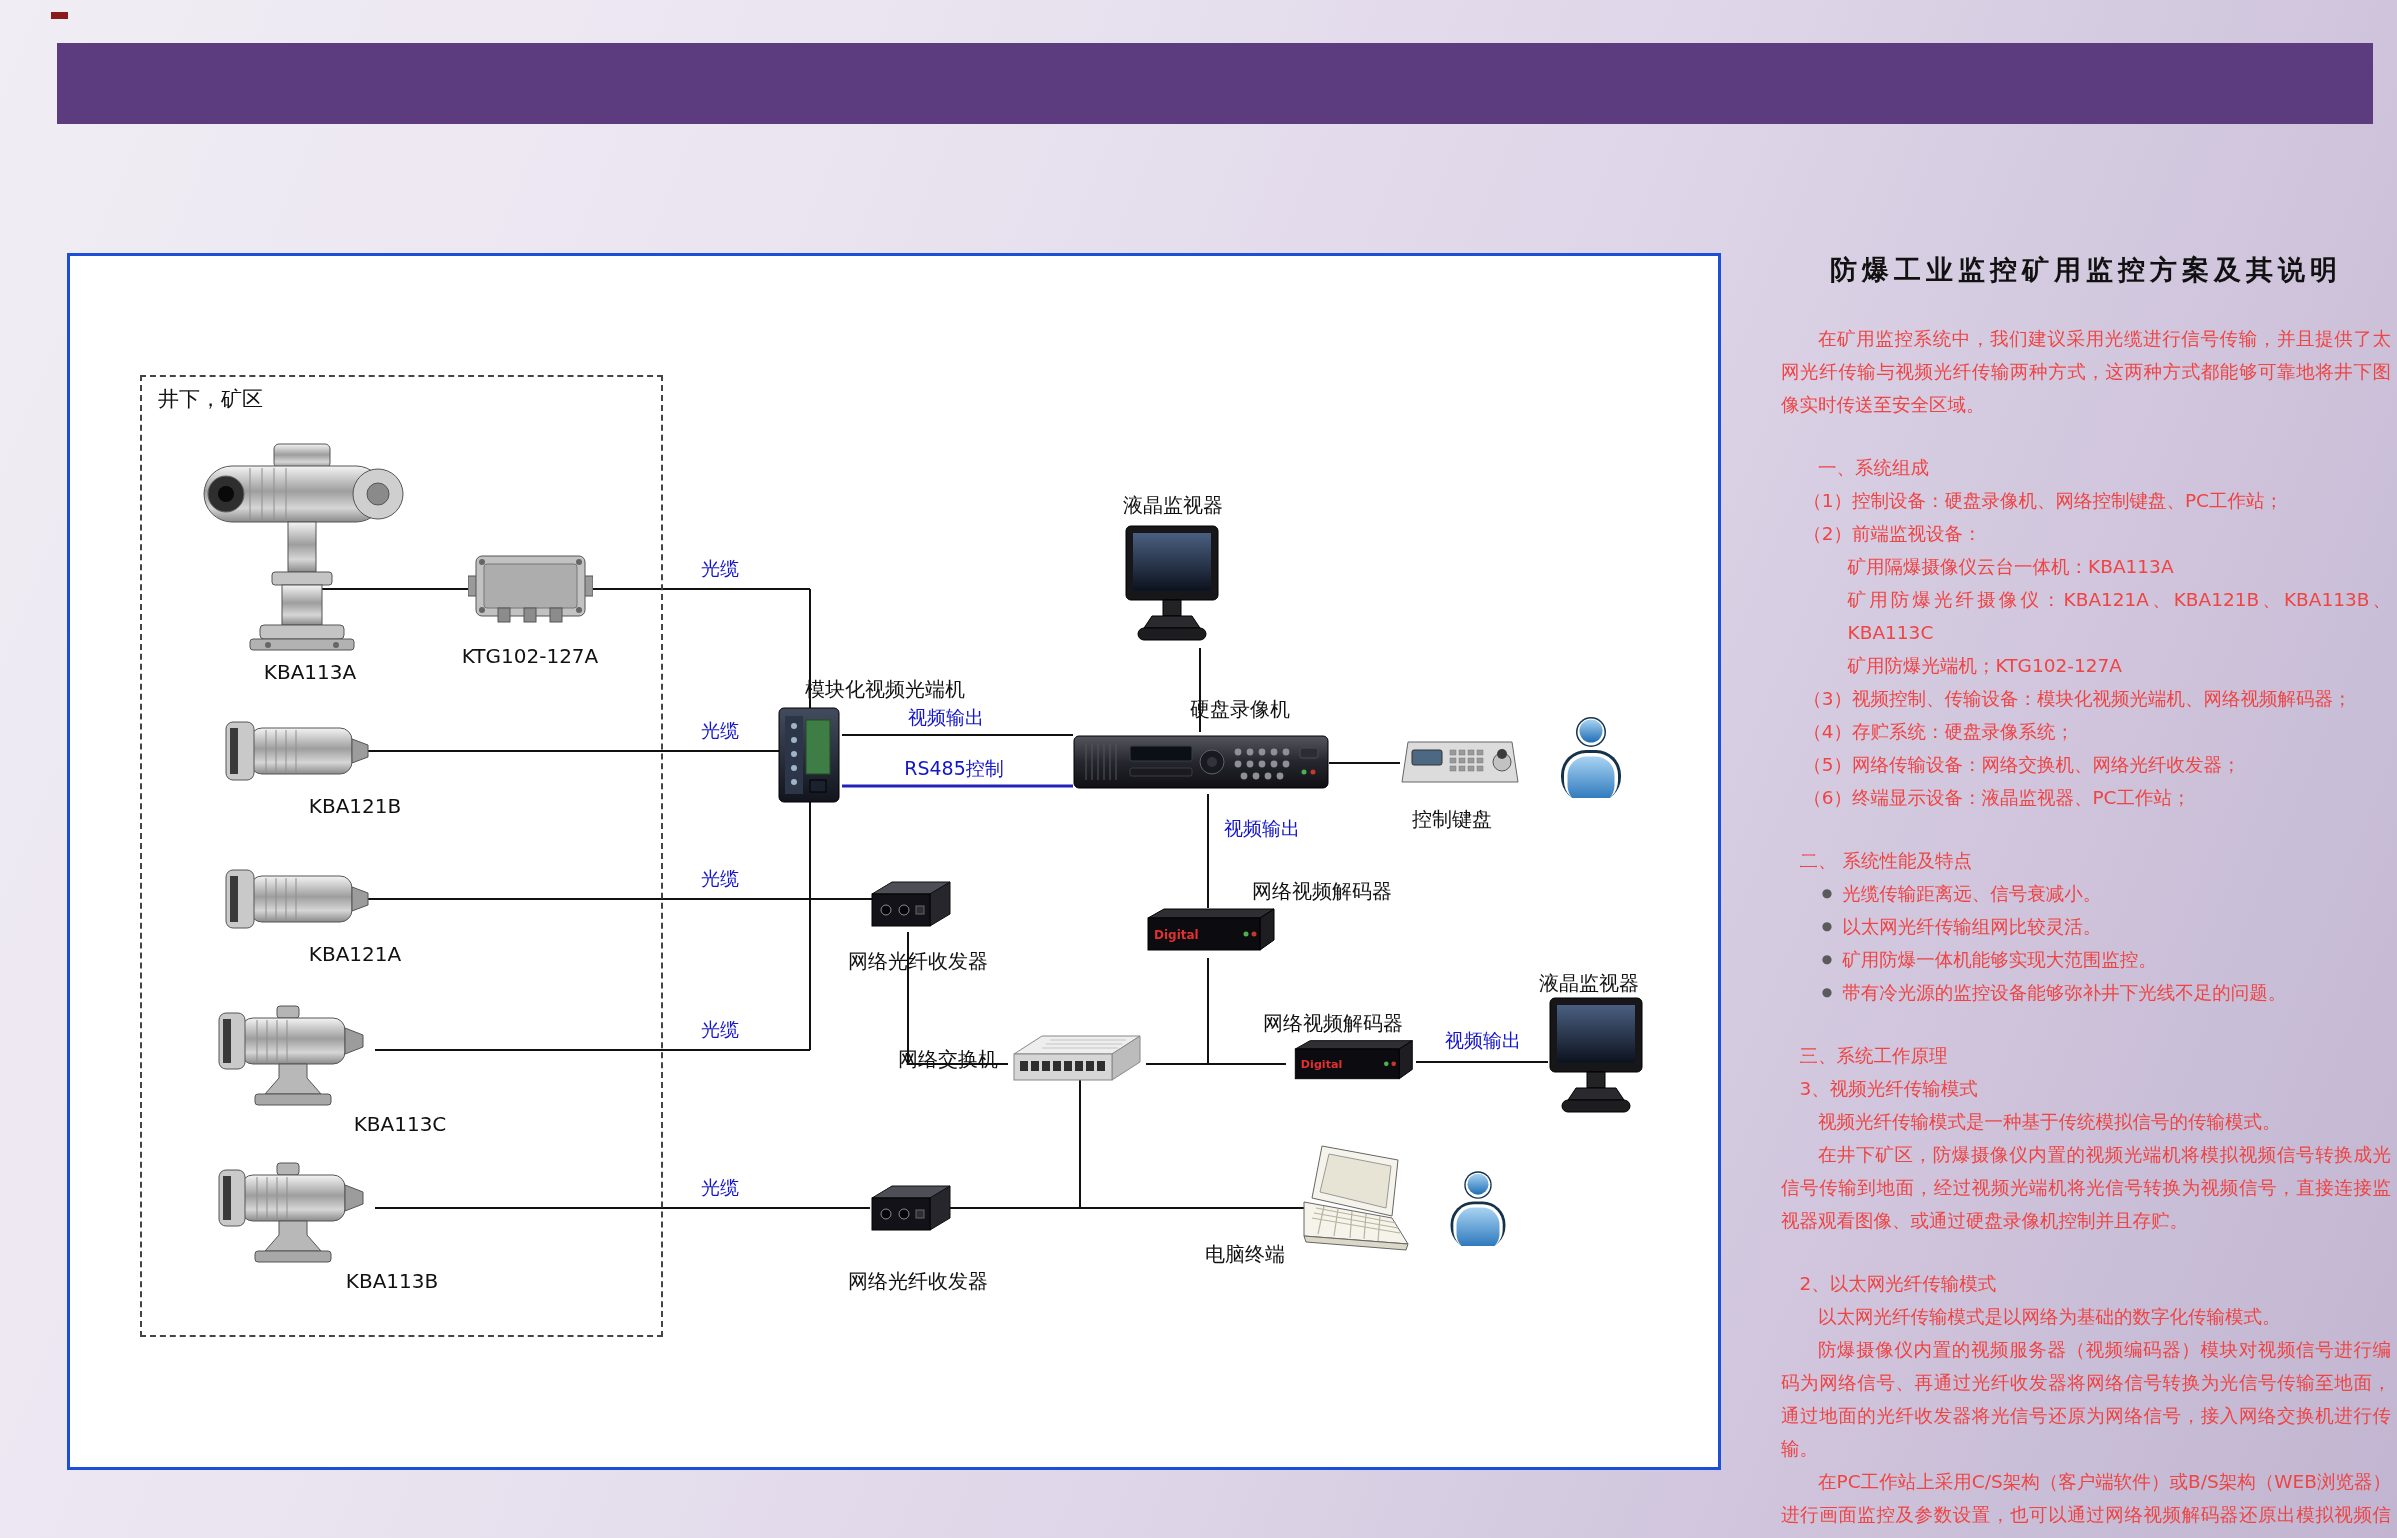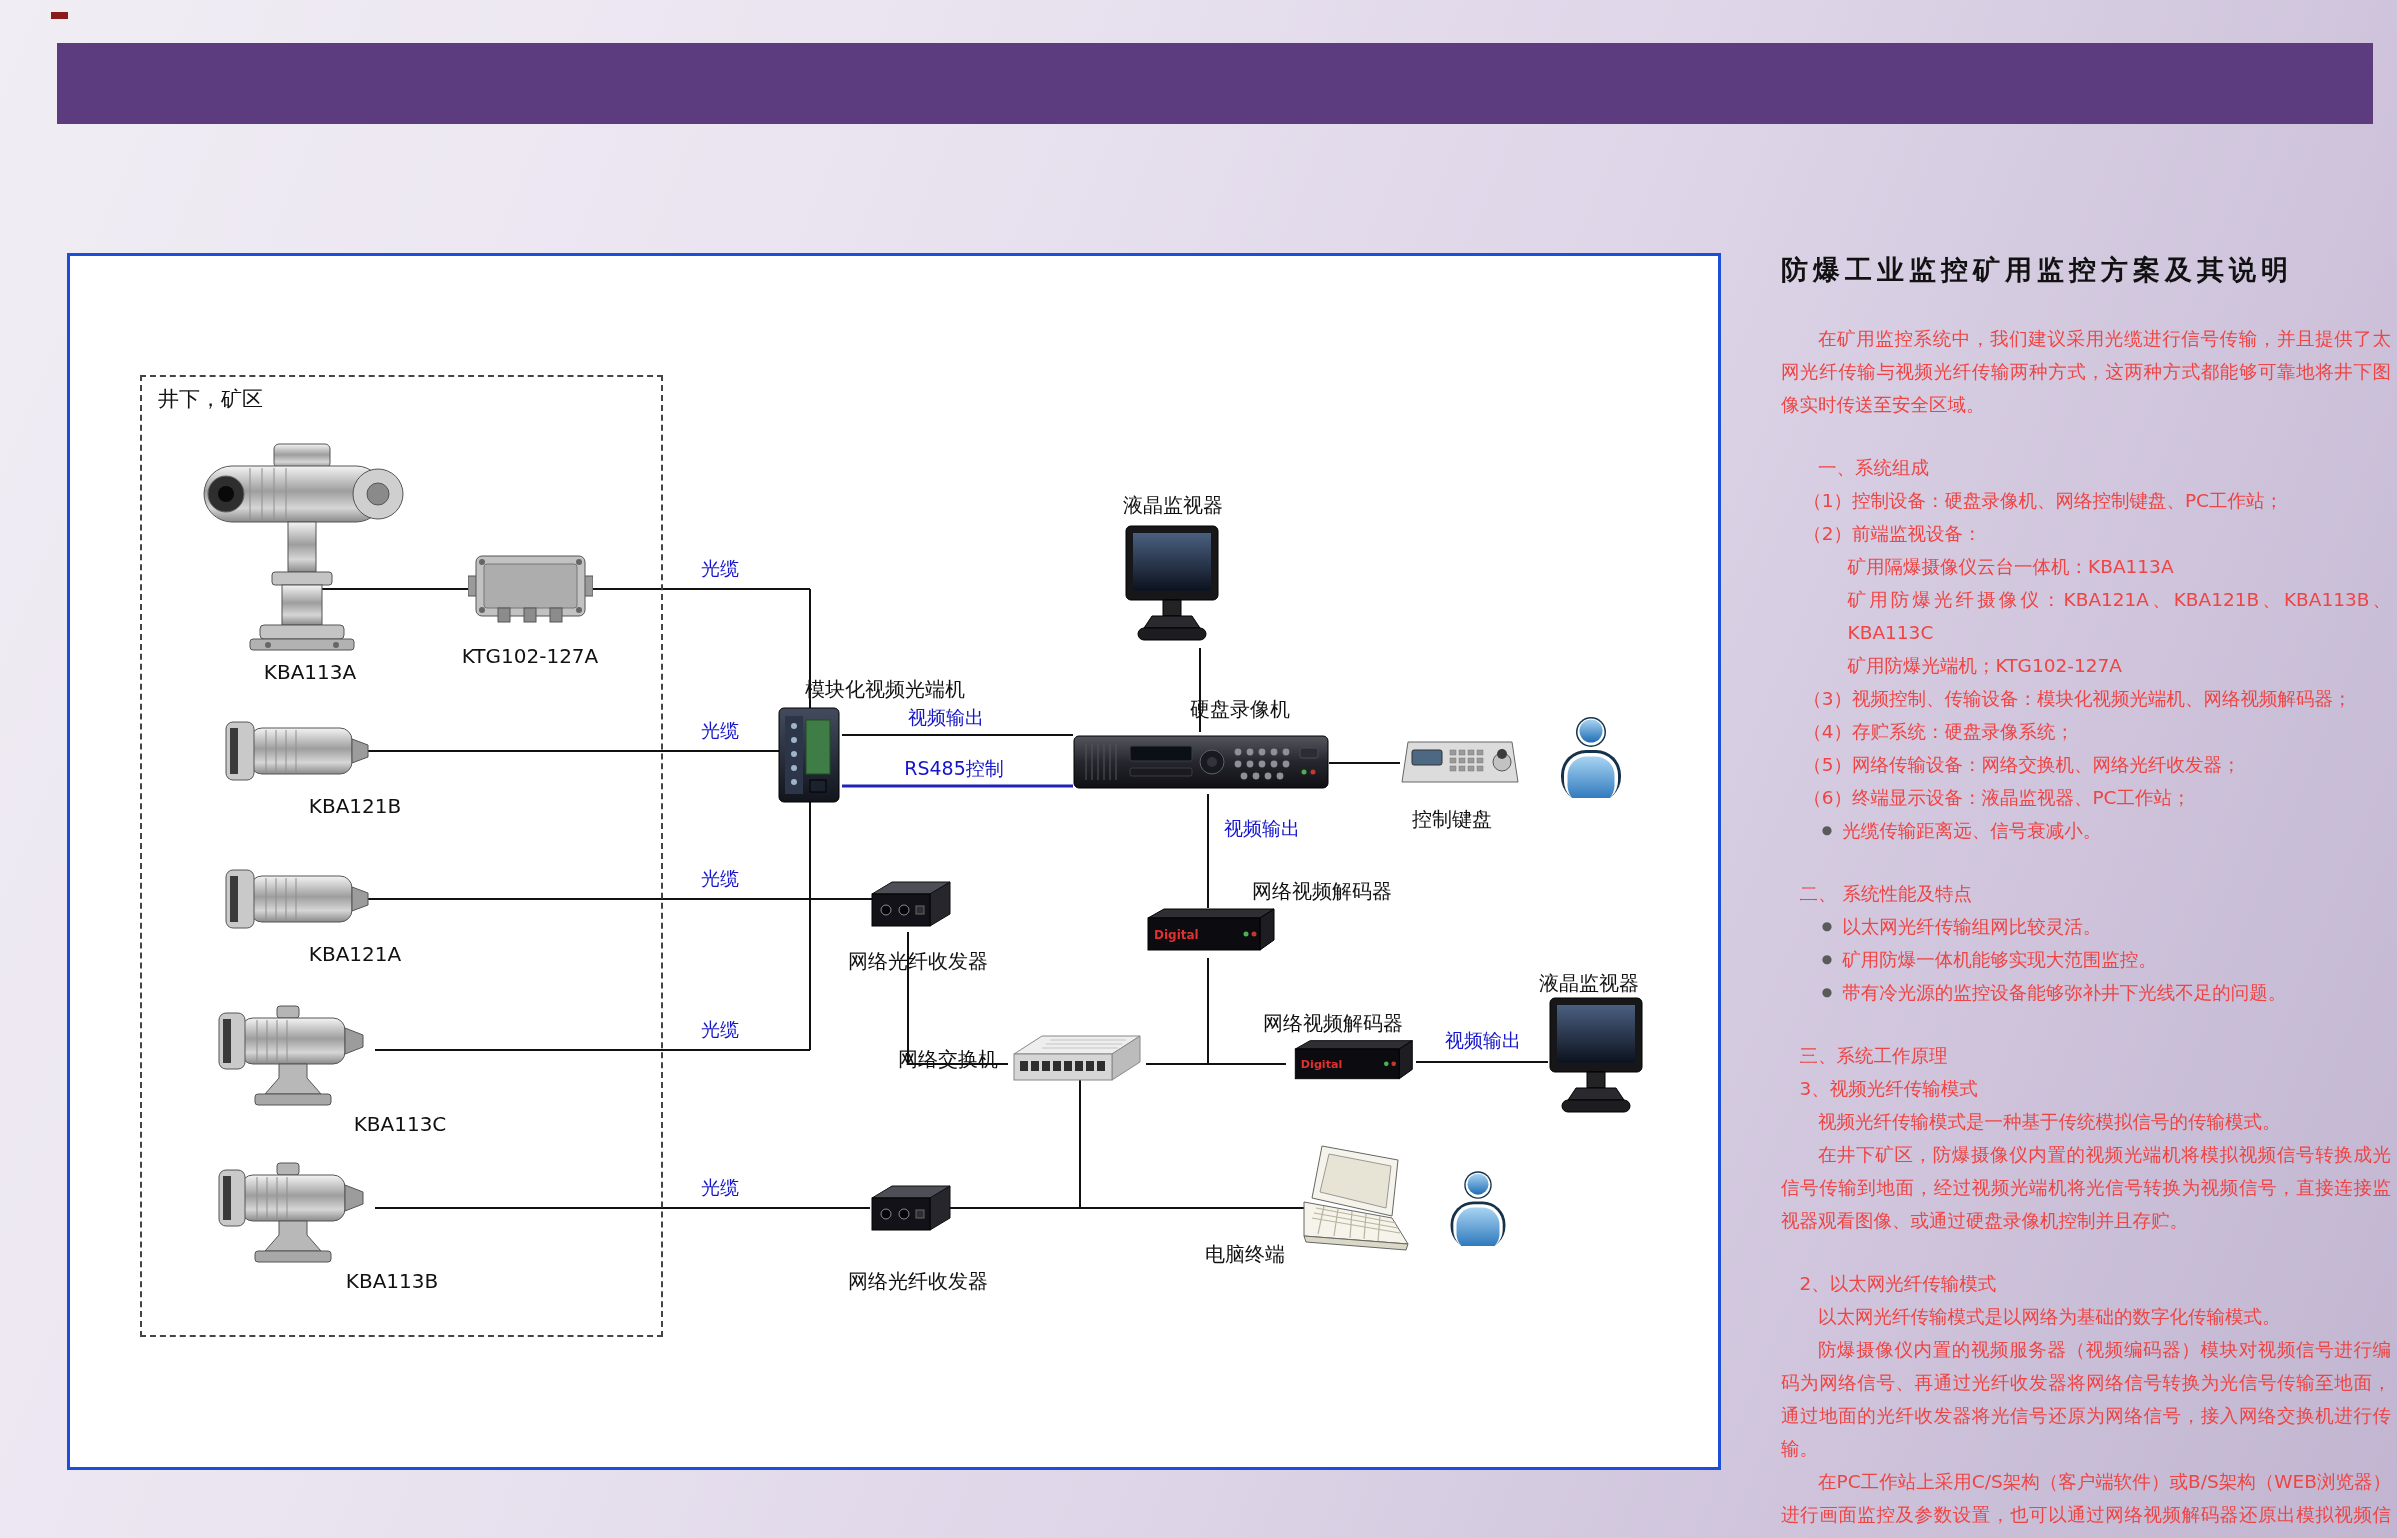--- a/index.html
+++ b/index.html
@@ -14,21 +14,21 @@
   .panel { position:absolute; left:67px; top:253px; width:1654px; height:1217px; background:#fff; border:3px solid #1d4ed8; }
   .lines { position:absolute; left:0; top:0; width:1654px; height:1217px; }
   .wire { stroke:var(--line,#111); stroke-width:2; fill:none; }
   .wire-blue { stroke:var(--rs485,#2222bb); stroke-width:3; fill:none; }
   .zone-box { position:absolute; left:70px; top:119px; width:523px; height:962px; border:2px dashed #444; }
   .zone-label { position:absolute; left:16px; top:8px; font-size:21px; }
   .dev { position:absolute; }
   .lbl { position:absolute; font-size:20px; text-align:center; white-space:nowrap; transform:translateX(-50%); }
   .lbl.blue { color:var(--blue,#1414cc); font-size:19px; }
   .right-col { position:absolute; left:1781px; top:252px; width:610px; }
-  .right-title { font-size:27px; font-weight:bold; letter-spacing:5px; margin-bottom:34px; }
+  .right-title { font-size:27px; font-weight:bold; text-align:center; letter-spacing:5px; margin-bottom:34px; }
   .para { font-size:18.5px; line-height:33px; text-align:justify; color:#ef4444; }
   .para.body { text-indent:2em; }
   .para.h { margin-left:2em; }
   .para.item { margin-left:1.2em; }
   .para.sub { margin-left:3.6em; }
   .para.h2 { margin-left:1em; }
   .para.h3 { margin-left:1em; }
   .para.bullet { margin-left:2.2em; }
   .para.bullet::before { content:"●"; font-size:12px; margin-right:10px; vertical-align:3px; color:#5a5a5a; }
   .para.gap { margin-top:30px; }
@@ -355,22 +355,22 @@
       <p class="para h gap">一、系统组成</p>
       <p class="para item">（1）控制设备：硬盘录像机、网络控制键盘、PC工作站；</p>
       <p class="para item">（2）前端监视设备：</p>
       <p class="para sub">矿用隔爆摄像仪云台一体机：KBA113A</p>
       <p class="para sub">矿用防爆光纤摄像仪：KBA121A、KBA121B、KBA113B、KBA113C</p>
       <p class="para sub">矿用防爆光端机；KTG102-127A</p>
       <p class="para item">（3）视频控制、传输设备：模块化视频光端机、网络视频解码器；</p>
       <p class="para item">（4）存贮系统：硬盘录像系统；</p>
       <p class="para item">（5）网络传输设备：网络交换机、网络光纤收发器；</p>
       <p class="para item">（6）终端显示设备：液晶监视器、PC工作站；</p>
+      <p class="para h2 gap">二、 系统性能及特点</p>
       <p class="para bullet">光缆传输距离远、信号衰减小。</p>
-      <p class="para h2 gap">二、 系统性能及特点</p>
       <p class="para bullet">以太网光纤传输组网比较灵活。</p>
       <p class="para bullet">矿用防爆一体机能够实现大范围监控。</p>
       <p class="para bullet">带有冷光源的监控设备能够弥补井下光线不足的问题。</p>
       <p class="para h2 gap">三、系统工作原理</p>
       <p class="para h3">3、视频光纤传输模式</p>
       <p class="para body">视频光纤传输模式是一种基于传统模拟信号的传输模式。</p>
       <p class="para body">在井下矿区，防爆摄像仪内置的视频光端机将模拟视频信号转换成光信号传输到地面，经过视频光端机将光信号转换为视频信号，直接连接监视器观看图像、或通过硬盘录像机控制并且存贮。</p>
       <p class="para h3 gap">2、以太网光纤传输模式</p>
       <p class="para body">以太网光纤传输模式是以网络为基础的数字化传输模式。</p>
       <p class="para body">防爆摄像仪内置的视频服务器（视频编码器）模块对视频信号进行编码为网络信号、再通过光纤收发器将网络信号转换为光信号传输至地面，通过地面的光纤收发器将光信号还原为网络信号，接入网络交换机进行传输。</p>

